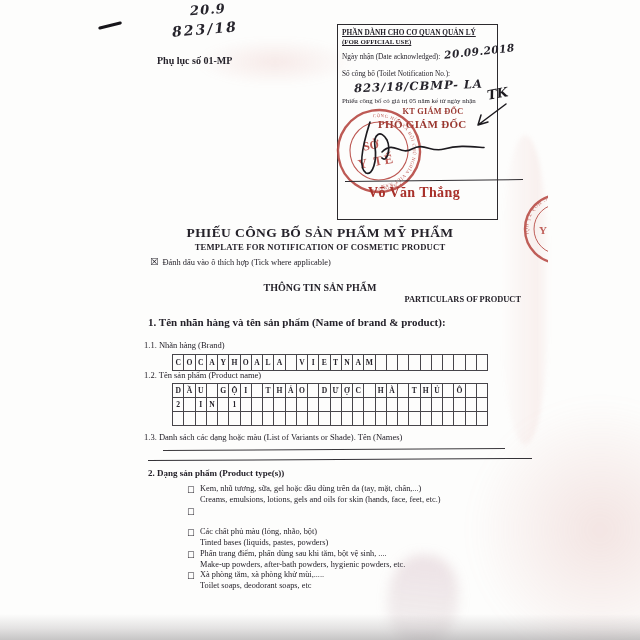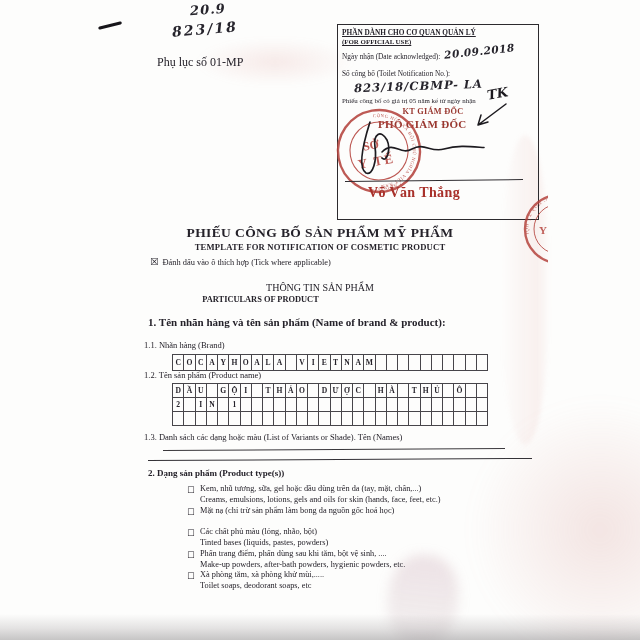--- a/index.html
+++ b/index.html
@@ -13,44 +13,44 @@
   .stain-right-big{left:470px;top:400px;width:260px;height:260px;background:radial-gradient(ellipse at center,rgba(205,130,125,.20),rgba(205,130,125,0) 70%);filter:blur(10px);}
   .stain-bottom-streak{left:388px;top:555px;width:70px;height:90px;border-radius:45%;background:linear-gradient(180deg,rgba(180,130,145,.22),rgba(160,140,150,.10));filter:blur(6px);transform:rotate(6deg);}
   .edge-tint{left:500px;top:135px;width:50px;height:310px;background:linear-gradient(90deg,rgba(225,170,165,0),rgba(222,160,155,.14) 75%,rgba(255,255,255,0) 100%);filter:blur(2px);}
   .bottom-shadow{left:0;top:614px;width:640px;height:26px;background:linear-gradient(180deg,rgba(0,0,0,0),rgba(95,88,92,.16) 55%,rgba(70,66,70,.30));z-index:6;pointer-events:none;}
 
   
   .hw{font-family:"DejaVu Serif",serif;font-style:italic;color:#26242c;}
   .hw-top1{left:190px;top:2px;font-size:13px;transform:rotate(-4deg);letter-spacing:1px;font-weight:bold;}
   .hw-top2{left:172px;top:21px;font-size:14px;transform:rotate(-5deg);letter-spacing:2px;font-weight:bold;}
   .slash{left:98px;top:24px;width:24px;height:2.6px;background:#17151a;transform:rotate(-14deg);border-radius:2px;}
-  .appendix{left:157px;top:55px;font-size:12px;font-weight:normal;}
-
-  
-  .obox{left:337px;top:24px;width:159px;height:194px;border:1.3px solid #2c2a2e;padding-left:41px;}
+  .appendix{left:157px;top:55px;font-size:10px;font-weight:bold;}
+
+  
+  .obox{left:337px;top:24px;width:159px;height:194px;border:1.3px solid #2c2a2e;}
   .obox .h1{position:absolute;left:4px;top:3px;font-size:7.3px;font-weight:bold;text-decoration:underline;white-space:nowrap;}
   .obox .h2{position:absolute;left:4px;top:13px;font-size:6.9px;font-weight:bold;text-decoration:underline;}
   .obox .lbl-date{position:absolute;left:4px;top:27px;font-size:7.3px;white-space:nowrap;}
   .obox .val-date{position:absolute;left:106px;top:20px;font-size:10.5px;font-weight:bold;transform:rotate(-6deg);white-space:nowrap;letter-spacing:.5px;}
   .obox .lbl-no{position:absolute;left:4px;top:44px;font-size:7.3px;white-space:nowrap;}
   .obox .val-no{position:absolute;left:16px;top:54px;font-size:11.5px;font-weight:bold;transform:rotate(-2deg);letter-spacing:1px;white-space:nowrap;}
   .obox .validity{position:absolute;left:4px;top:72px;font-size:6.9px;white-space:nowrap;}
   .obox .appr1{position:absolute;left:40px;top:82px;width:110px;text-align:center;font-size:8.3px;font-weight:bold;color:#99372f;letter-spacing:.3px;}
   .obox .appr2{position:absolute;left:40px;top:93px;width:110px;text-align:left;font-size:11px;font-weight:bold;color:#99372f;letter-spacing:.3px;}
   .initials{left:487px;top:86px;font-size:13px;font-weight:bold;font-style:italic;font-family:"DejaVu Serif",serif;transform:rotate(-10deg);color:#1b191e;z-index:4;}
   .sig-line{left:345px;top:180px;width:178px;height:1.2px;background:#2f2d31;transform:rotate(-.6deg);}
   .approver-name{left:350px;top:185px;width:128px;text-align:center;font-size:14px;font-weight:bold;color:#a8302a;letter-spacing:.4px;}
 
   
   .title-vi{left:0;top:225px;width:640px;text-align:center;font-size:13.5px;font-weight:bold;letter-spacing:.4px;}
   .title-en{left:0;top:242px;width:640px;text-align:center;font-size:8.6px;font-weight:bold;letter-spacing:.2px;}
   .tickline{left:150px;top:257px;font-size:8.4px;display:flex;align-items:center;}
   .tickline .cbx{font-family:"DejaVu Sans",sans-serif;font-size:9.5px;margin-right:4px;line-height:10px;}
-  .sec-info-vi{left:0;top:282px;width:640px;text-align:center;font-size:10px;font-weight:normal;}
-  .sec-info-en{left:0;top:295px;width:521px;text-align:center;font-size:8.4px;font-weight:bold;}
+  .sec-info-vi{left:0;top:282px;width:640px;text-align:center;font-size:10px;font-weight:bold;}
+  .sec-info-en{left:0;top:295px;width:521px;text-align:right;font-size:8.4px;font-weight:bold;}
   .s1{left:148px;top:316px;font-size:11px;font-weight:bold;}
   .s11{left:144px;top:340px;font-size:8.5px;}
   .s12{left:144px;top:370px;font-size:8.5px;}
   .s13{left:144px;top:432px;font-size:8.5px;}
   .s2{left:148px;top:468px;font-size:9px;font-weight:bold;}
   .vline1{left:163px;top:449px;width:342px;height:1px;background:#3a383c;transform:rotate(-.3deg);}
   .vline2{left:148px;top:459px;width:384px;height:1.1px;background:#343237;transform:rotate(-.3deg);}
 
   
   .grid{position:absolute;display:flex;}
@@ -287,21 +287,21 @@
 
   <div class="abs s2">2. Dạng sản phẩm (Product type(s))</div>
 
   <div class="chk chk-1">
     <span class="cb">☐</span>
     <span>Kem, nhũ tương, sữa, gel hoặc dầu dùng trên da (tay, mặt, chân,...)</span><br>
     <span>Creams, emulsions, lotions, gels and oils for skin (hands, face, feet, etc.)</span>
   </div>
   <div class="chk chk-2">
     <span class="cb">☐</span>
-    <span>Mặt nạ (chỉ trừ sản phẩm làm bong da nguồn gốc hoá học)</span><br>
+    <br>
   </div>
   <div class="chk chk-3">
     <span class="cb">☐</span>
     <span>Các chất phủ màu (lỏng, nhão, bột)</span><br>
     <span>Tinted bases (liquids, pastes, powders)</span>
   </div>
   <div class="chk chk-4">
     <span class="cb">☐</span>
     <span>Phấn trang điểm, phấn dùng sau khi tắm, bột vệ sinh, ....</span><br>
     <span>Make-up powders, after-bath powders, hygienic powders, etc.</span>

